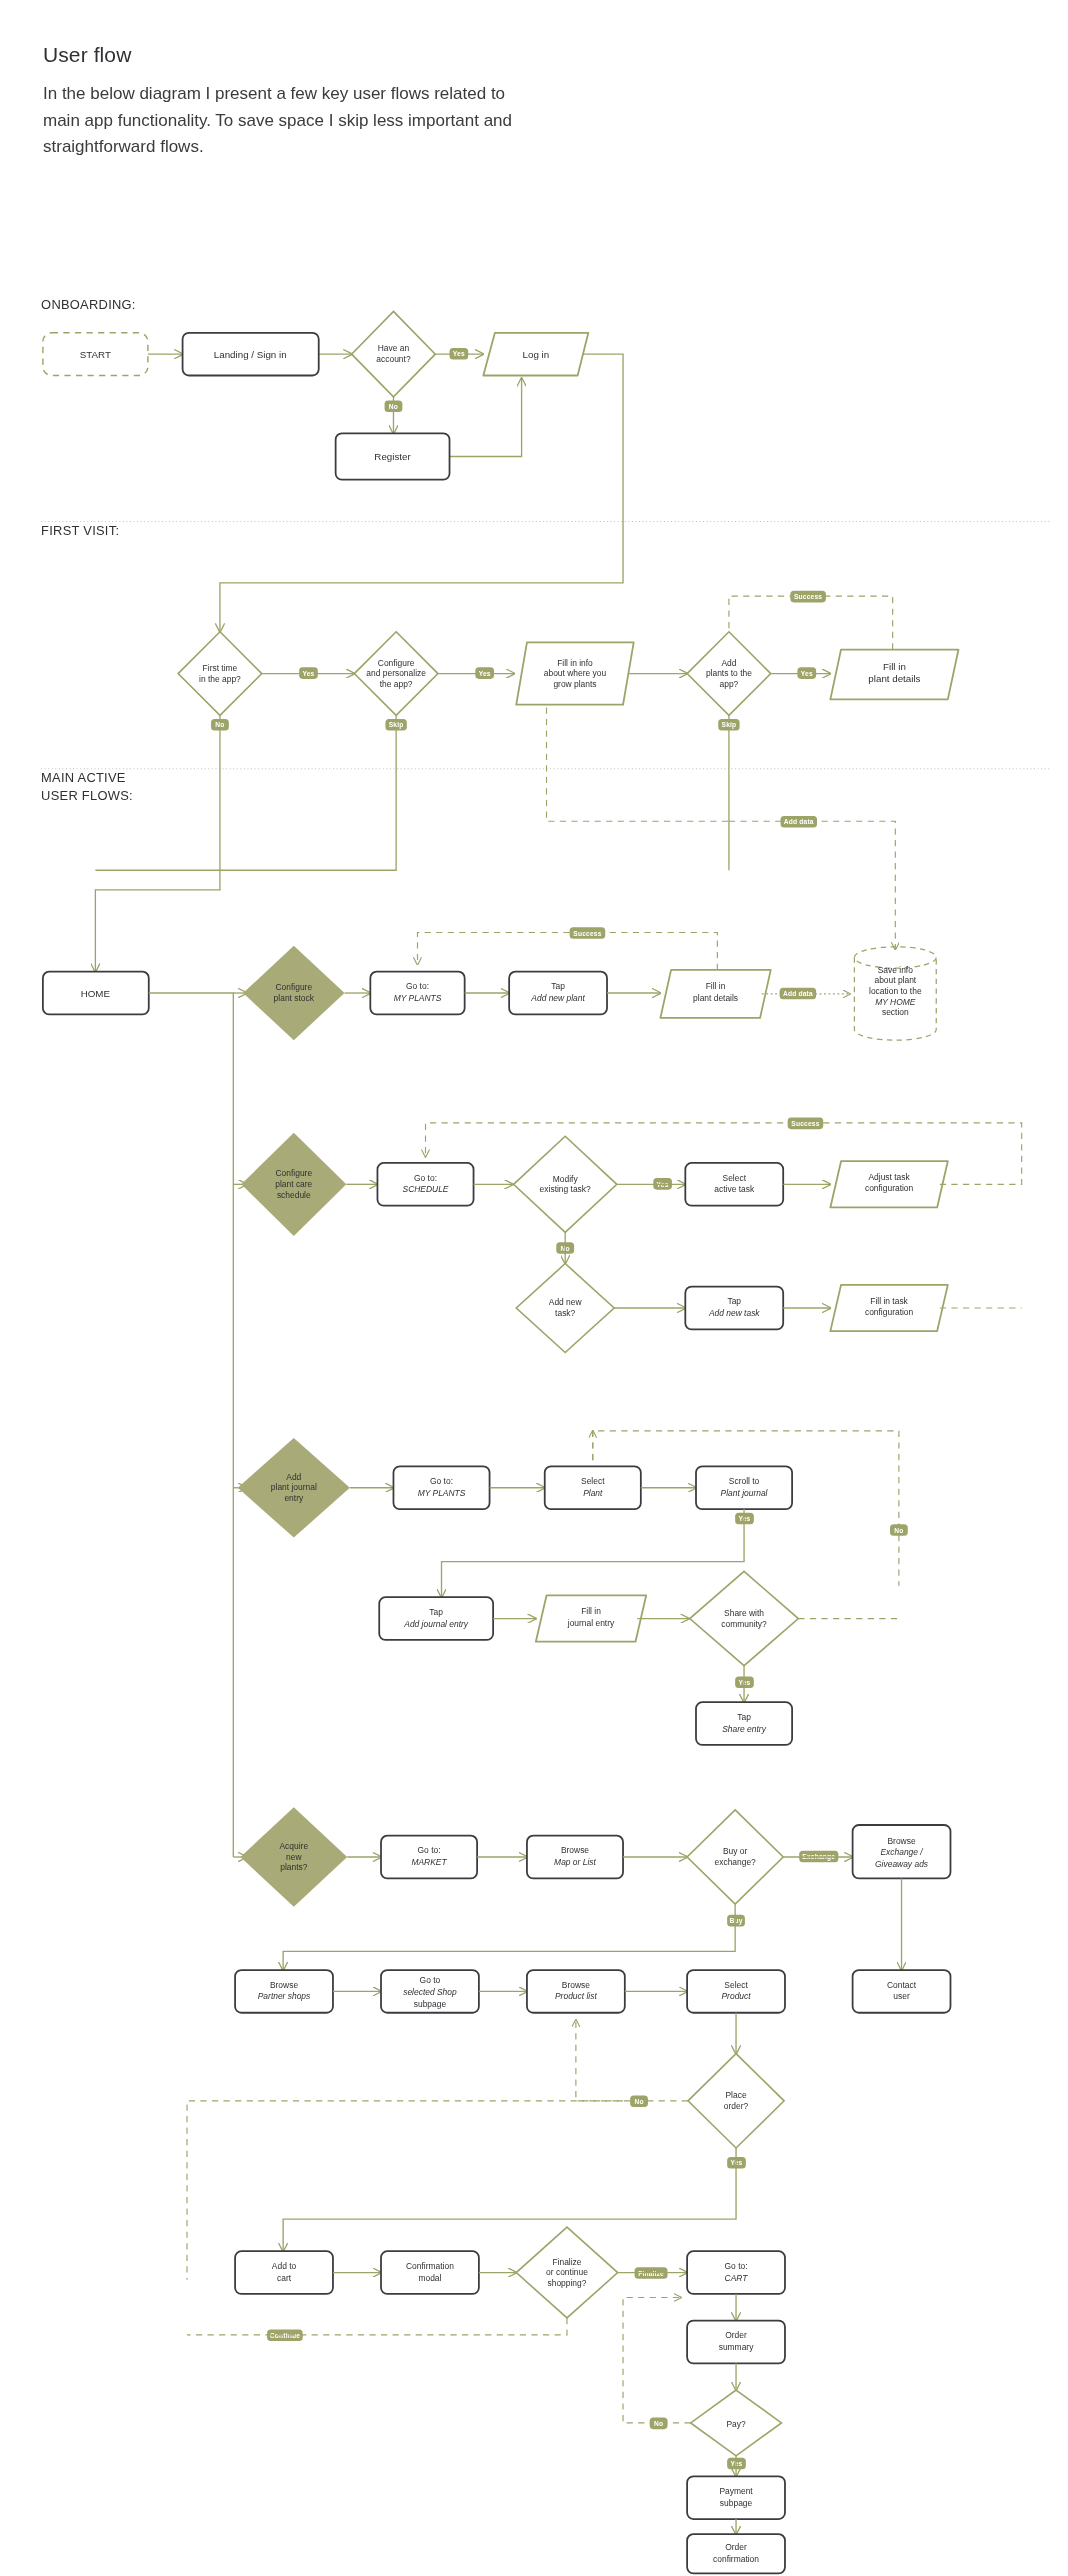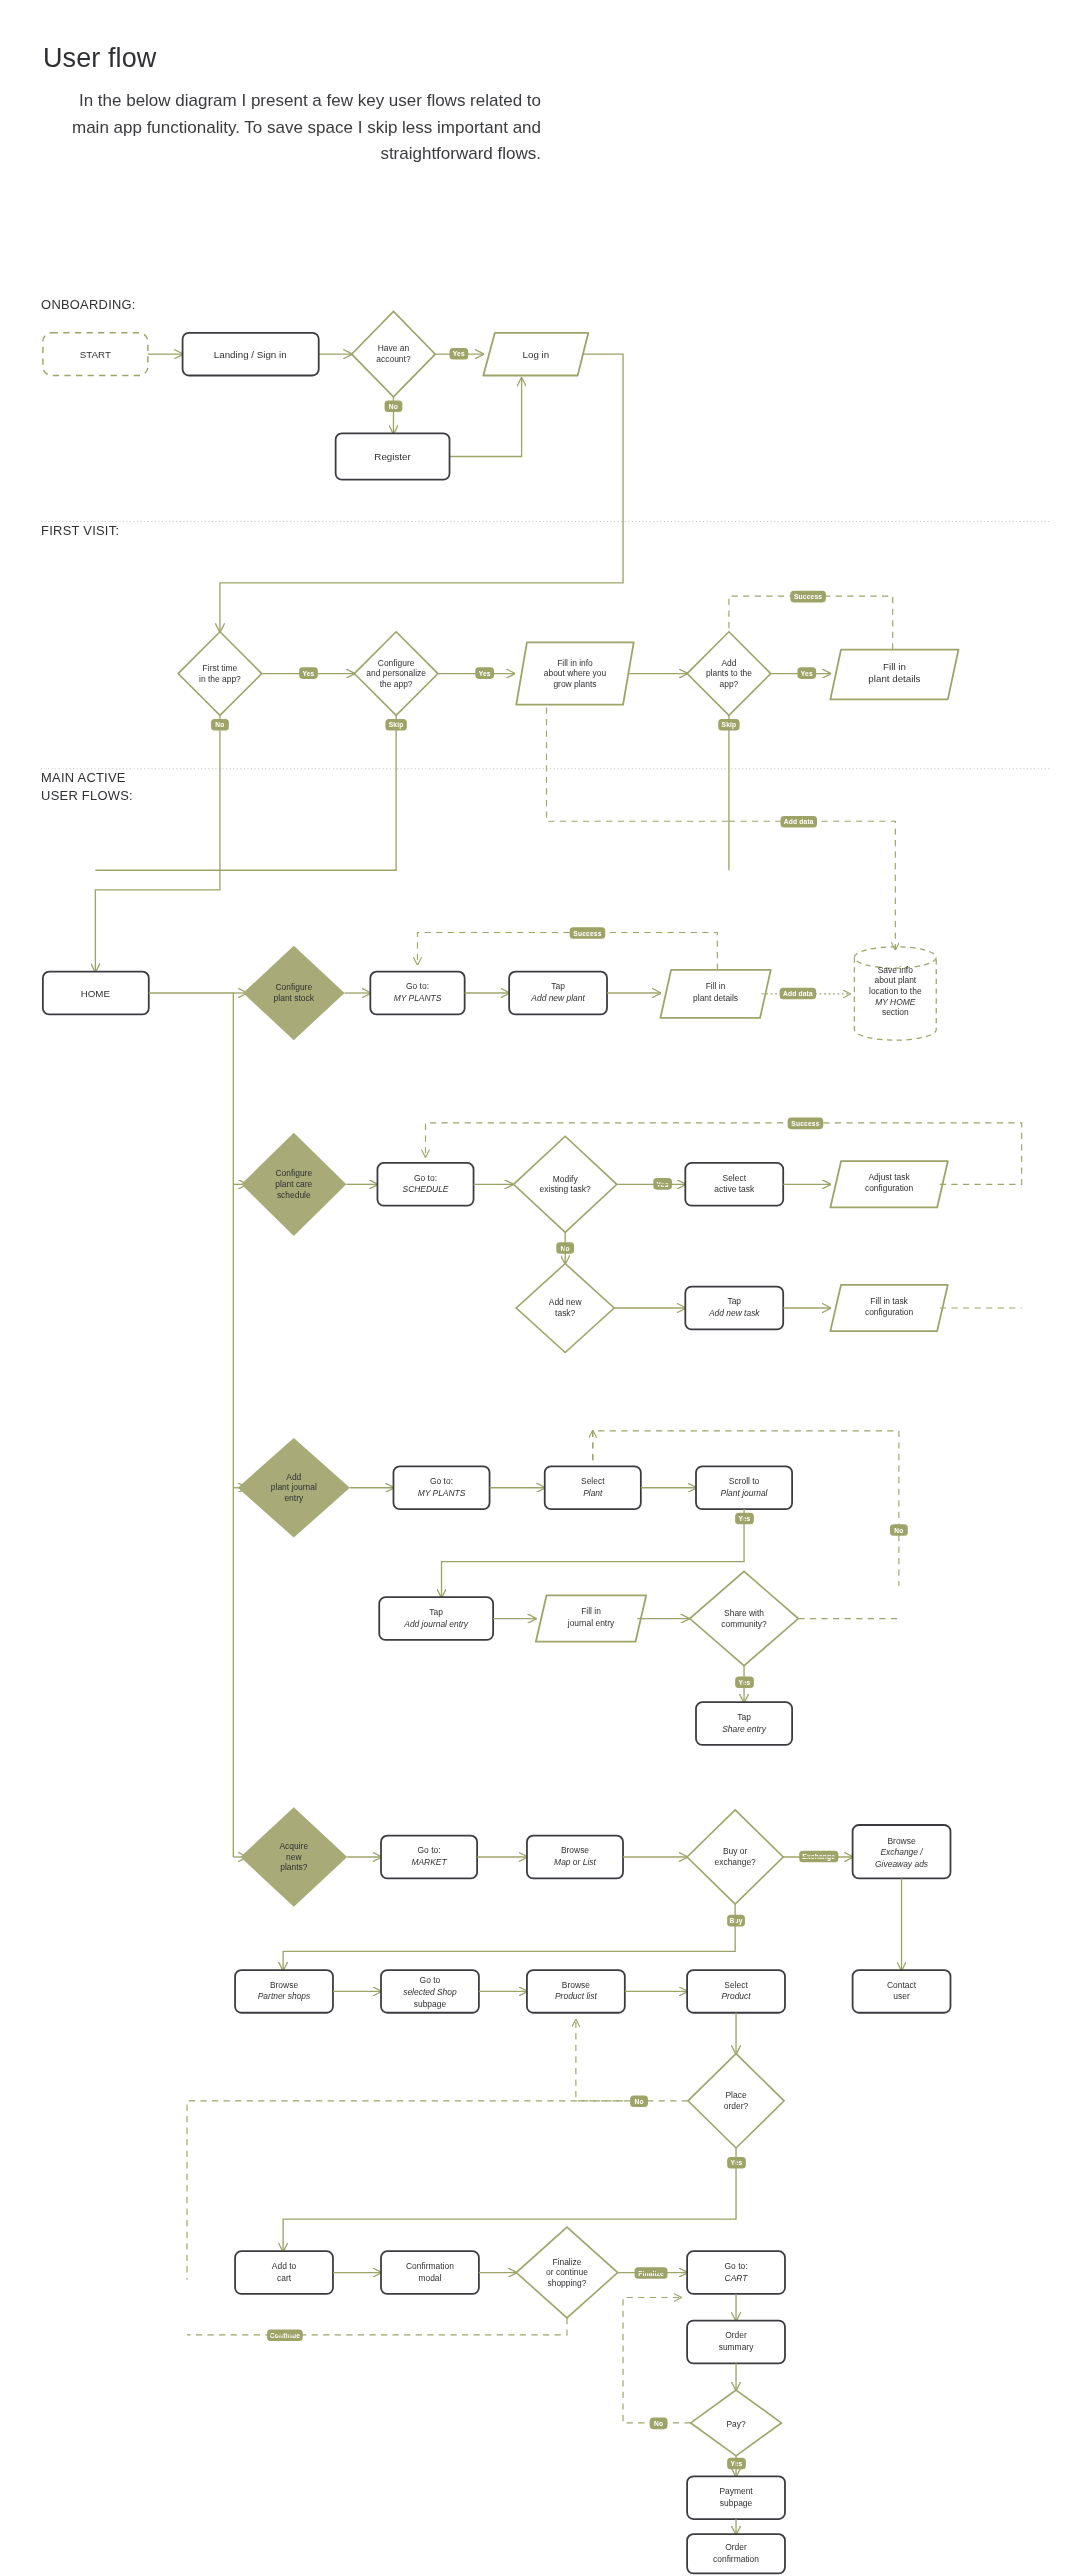--- a/index.html
+++ b/index.html
@@ -10,33 +10,32 @@
   }
   #page {
     position: relative;
     width: 1069px;
     height: 2576px;
     background: #fff;
     overflow: hidden;
   }
   .header { position: absolute; left: 43px; top: 43px; width: 498px; }
   .page-title {
-    font-size: 27px;
+    font-size: 21px;
     font-weight: 400;
     color: #2f3033;
     letter-spacing: 0.1px;
     margin: 0 0 14.2px 0;
   }
   .page-desc {
     font-size: 17px;
     line-height: 1.55;
     color: #3a3b3e;
     margin: 0;
     font-weight: 400;
-    text-align: right;
   }
   svg.flow { position: absolute; left: 0; top: 0; display: block; }
 
   text { font-family: "Liberation Sans", sans-serif; fill: #2f3033; }
   .sect-label {
     font-size: 14.5px;
     letter-spacing: .3px;
     fill: #2f3033;
   }
   .node-label { font-size: 11px; }

